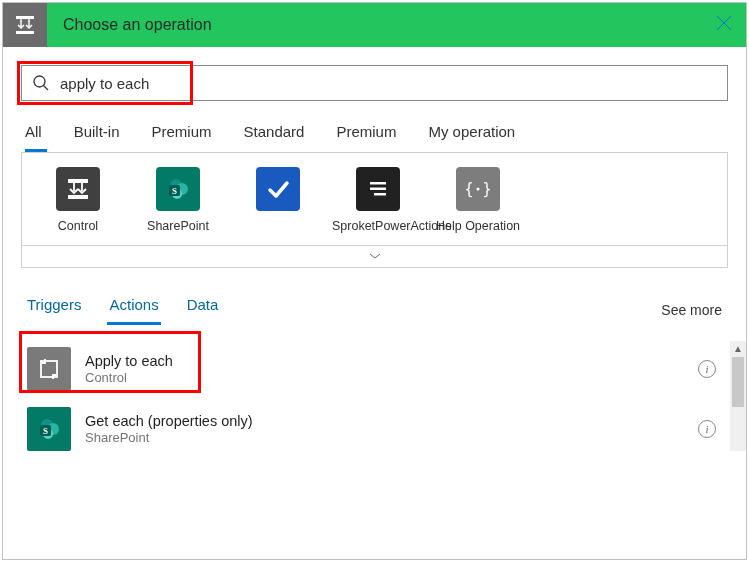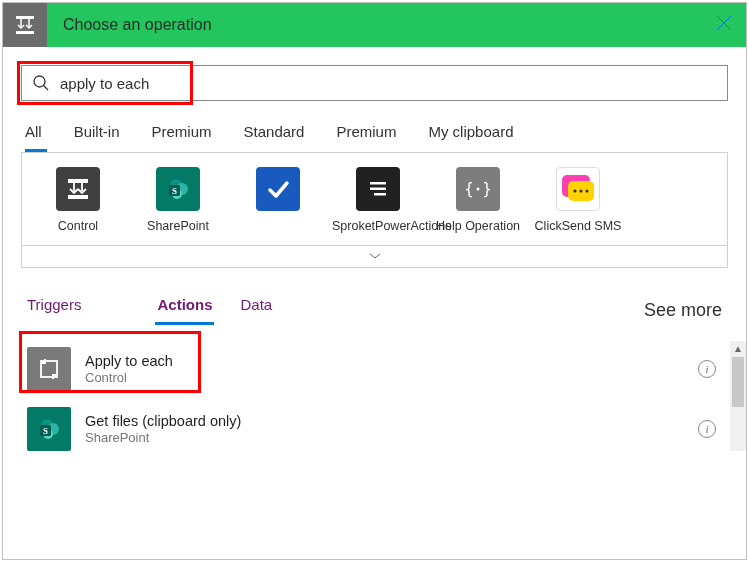--- a/index.html
+++ b/index.html
@@ -141,38 +141,37 @@
   }
   .section-tabs {
     display: flex;
     gap: 28px;
     font-size: 15px;
   }
   .section-tab {
     padding-bottom: 12px;
     cursor: pointer;
     position: relative;
-    color: #701a75;
+    color: #0369a1;
   }
   .section-tab.active {
-    font-weight: 700;
-    margin-left: 48px;
+    font-weight: 400;
   }
   .section-tab.active::after {
     content: "";
     position: absolute;
     bottom: 0;
     left: -2px;
     right: -2px;
     height: 3px;
     background: #0078d4;
   }
   .see-more {
     margin-left: auto;
-    font-size: 18px;
+    font-size: 14px;
     color: #323130;
     cursor: pointer;
   }
   
   .action-list {
     padding: 14px 12px 0 20px;
     position: relative;
     flex: 1;
     overflow: hidden;
   }
@@ -283,21 +282,21 @@
     </div>
     <div class="highlight-red" style="left:14px; top:14px; width:176px; height:44px;"></div>
   </div>
 
   <div class="filter-tabs" id="filter-tabs">
       <div class="filter-tab active">All</div>
       <div class="filter-tab">Built-in</div>
       <div class="filter-tab">Premium</div>
       <div class="filter-tab">Standard</div>
       <div class="filter-tab">Premium</div>
-      <div class="filter-tab">My clipboard</div>
+      <div class="filter-tab">My operation</div>
     </div>
 
   <div class="connector-box">
     <div class="connectors" id="connectors">
         <div class="connector">
           <div class="connector-icon bg-control">
             <svg width="28" height="28" viewBox="0 0 28 28">
               <rect x="4" y="4" width="20" height="4" fill="#fff"></rect>
               <line x1="10" y1="8" x2="10" y2="16" stroke="#fff" stroke-width="1.8"></line>
               <line x1="18" y1="8" x2="18" y2="16" stroke="#fff" stroke-width="1.8"></line>
@@ -339,32 +338,20 @@
         </div>
         <div class="connector">
           <div class="connector-icon bg-data">
             <svg width="28" height="28" viewBox="0 0 28 28">
               <text x="14" y="19" font-size="15" fill="#fff" text-anchor="middle" font-family="Consolas,monospace">{ }</text>
               <circle cx="14" cy="14" r="1.5" fill="#fff"></circle>
             </svg>
           </div>
           <div class="connector-label">Help Operation</div>
         </div>
-        <div class="connector">
-          <div class="connector-icon bg-click">
-            <svg width="40" height="40" viewBox="0 0 40 40">
-              <rect x="4" y="6" width="28" height="22" rx="5" fill="#ff3fb4"></rect>
-              <rect x="10" y="12" width="26" height="20" rx="5" fill="#ffd200"></rect>
-              <circle cx="17" cy="22" r="1.6" fill="#333"></circle>
-              <circle cx="23" cy="22" r="1.6" fill="#333"></circle>
-              <circle cx="29" cy="22" r="1.6" fill="#333"></circle>
-            </svg>
-          </div>
-          <div class="connector-label">ClickSend SMS</div>
-        </div>
       </div>
     <div class="expand-bar">
       <svg width="14" height="10" viewBox="0 0 14 10">
           <polyline points="2,3 7,7 12,3" fill="none" stroke="#666" stroke-width="1"></polyline>
         </svg>
     </div>
   </div>
 
   <div class="section-row">
     <div class="section-tabs" id="section-tabs">
@@ -399,20 +386,20 @@
         <div class="action-icon bg-sp">
           <svg width="28" height="28" viewBox="0 0 28 28">
             <circle cx="12" cy="10" r="6" fill="#0f9184"></circle>
             <circle cx="18" cy="14" r="6" fill="#2bb3a3"></circle>
             <circle cx="13" cy="19" r="5" fill="#55d4c4"></circle>
             <rect x="5" y="10" width="11" height="11" rx="1.5" fill="#025e52"></rect>
             <text x="10.5" y="19" font-size="9" fill="#fff" text-anchor="middle" font-family="Segoe UI" font-weight="600">S</text>
           </svg>
         </div>
         <div class="action-text">
-          <div class="action-title">Get files (clipboard only)</div>
+          <div class="action-title">Get each (properties only)</div>
           <div class="action-sub">SharePoint</div>
         </div>
         <div class="info-icon">i</div>
       </div>
     </div>
 
 </div>
 
 </body></html>

